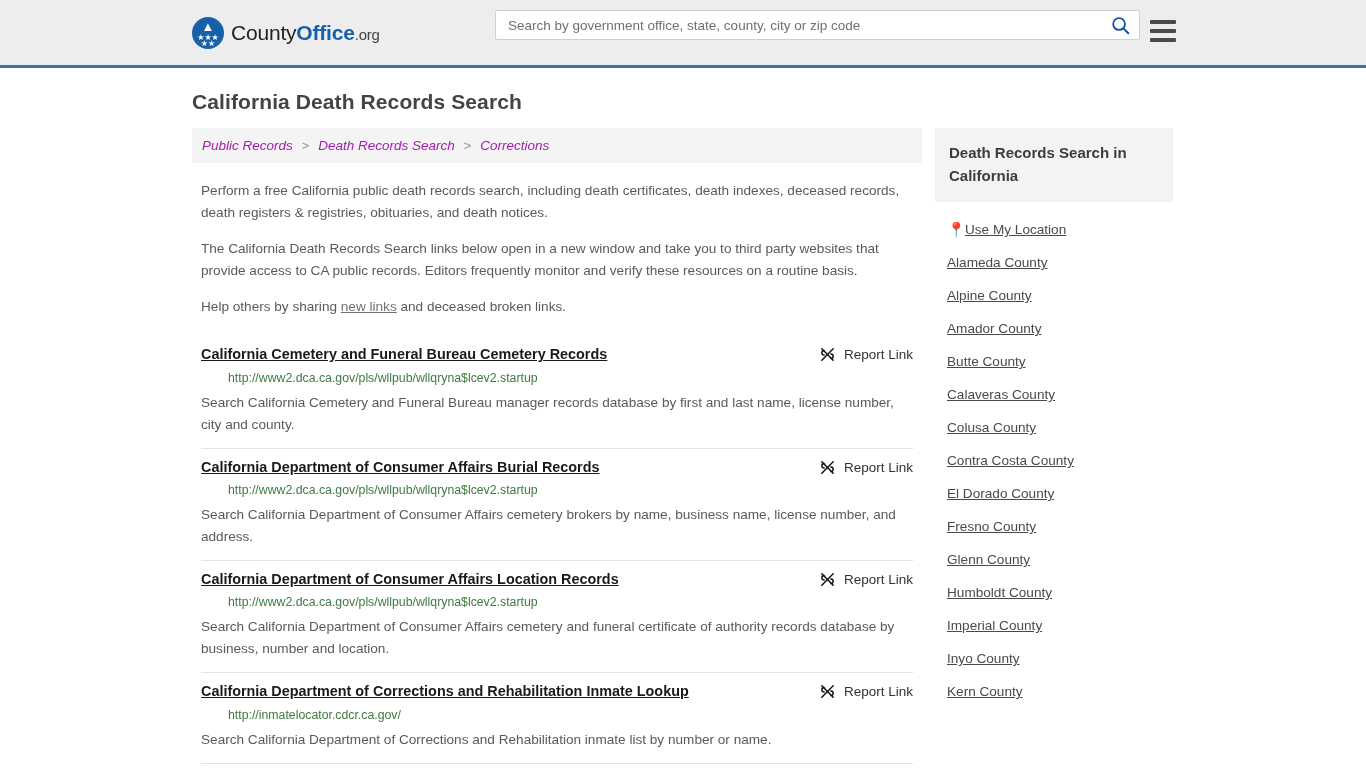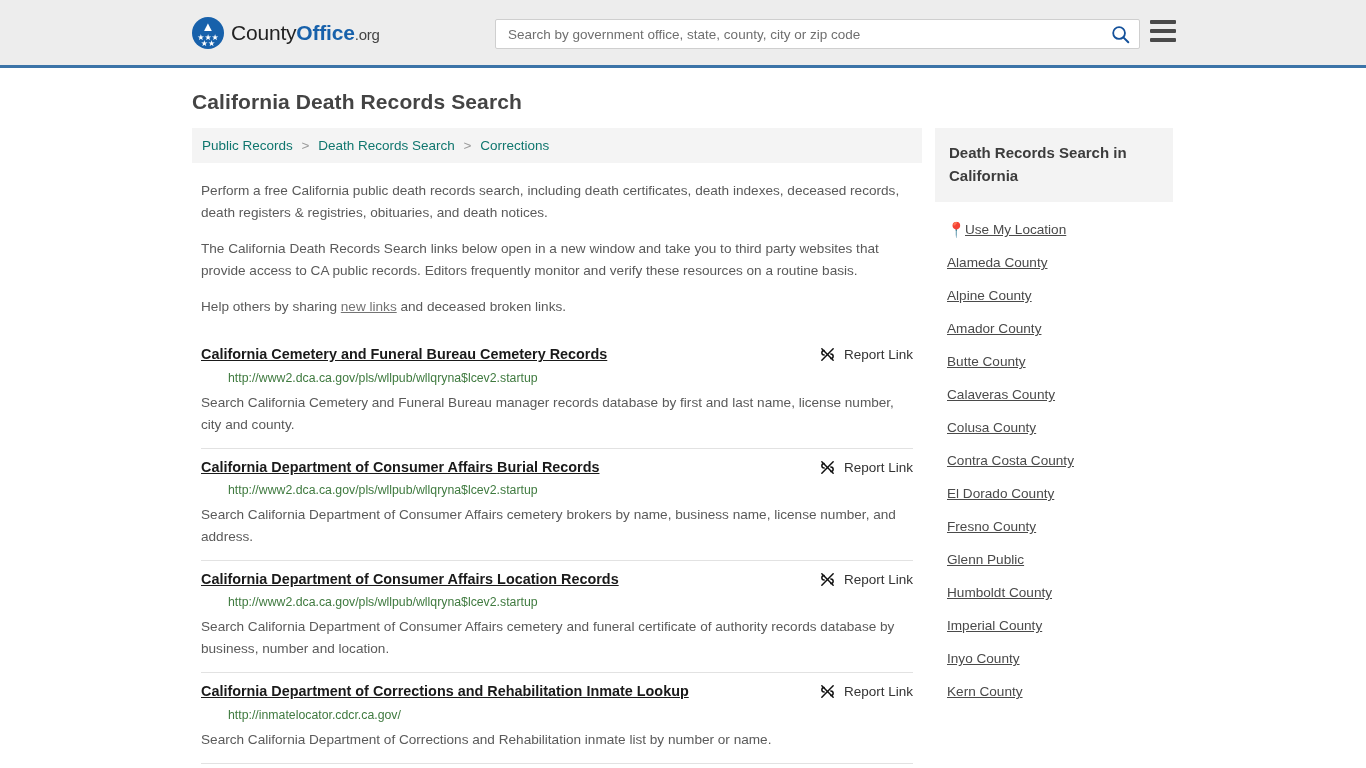--- a/index.html
+++ b/index.html
@@ -54,21 +54,21 @@
     letter-spacing: -0.2px;
     white-space: nowrap;
   }
   .logo-text .b { color: #1761ab; font-weight: bold; }
   .logo-text .c { color: #222; font-weight: normal; }
   .logo-text .org { font-size: 15px; color: #444; }
 
   .search-area {
     position: absolute;
     left: 495px;
-    top: 19px;
+    top: 10px;
     width: 645px;
     height: 30px;
     display: flex;
     align-items: center;
     background: #ffffff;
     border: 1px solid #cfcfcf;
     border-radius: 2px;
   }
   .search-input {
     flex: 1;
@@ -124,22 +124,23 @@
   .side-col { width: 238px; flex: none; }
 
   
   .breadcrumb {
     background: #f4f4f4;
     padding: 10px 10px;
     font-size: 13.5px;
     color: #555;
   }
   .breadcrumb a {
-    color: #0f766e;
+    color: #a21caf;
     text-decoration: none;
+    font-style: italic;
   }
   .breadcrumb .sep { color: #9a9a9a; margin: 0 5px; }
 
   
   .intro { padding: 0 9px; }
   .intro p {
     font-size: 13.6px;
     color: #5a5a5a;
     line-height: 1.62;
     margin: 14px 0 0 0;
@@ -387,21 +388,21 @@
           <div class="side-item">
             <a href="#">Contra Costa County</a>
           </div>
           <div class="side-item">
             <a href="#">El Dorado County</a>
           </div>
           <div class="side-item">
             <a href="#">Fresno County</a>
           </div>
           <div class="side-item">
-            <a href="#">Glenn Public</a>
+            <a href="#">Glenn County</a>
           </div>
           <div class="side-item">
             <a href="#">Humboldt County</a>
           </div>
           <div class="side-item">
             <a href="#">Imperial County</a>
           </div>
           <div class="side-item">
             <a href="#">Inyo County</a>
           </div>

